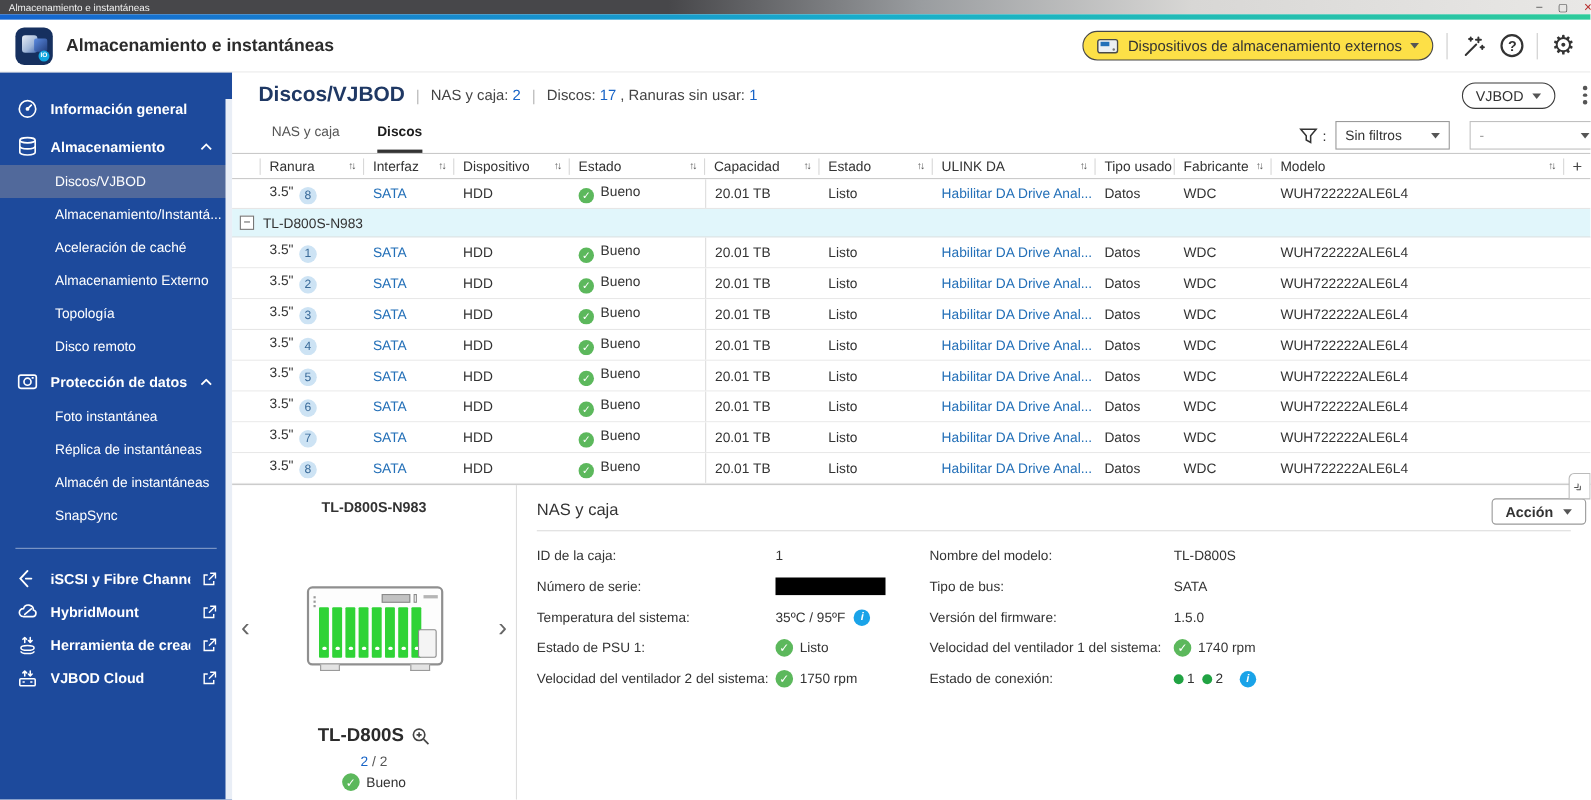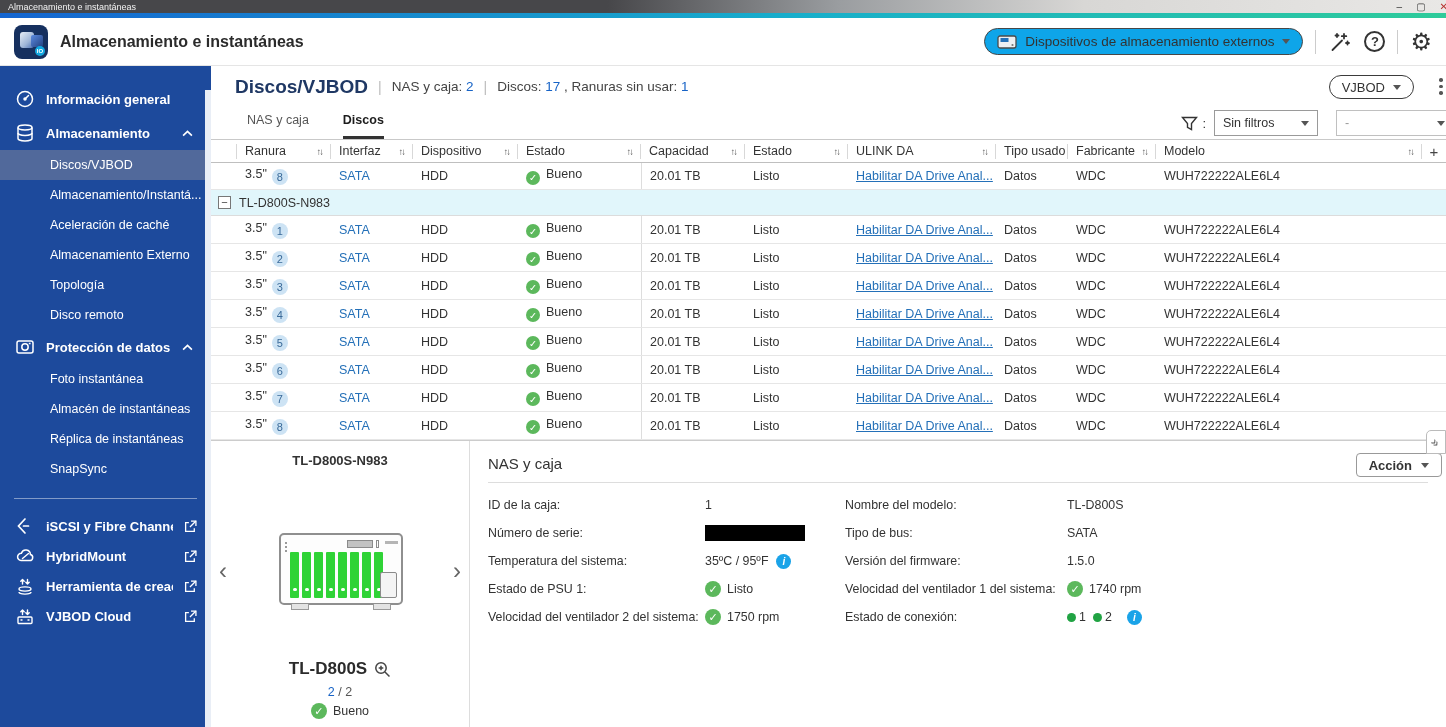--- a/index.html
+++ b/index.html
@@ -19,21 +19,21 @@
   
   .app-header { position:absolute; top:18px; left:0; right:0; height:48px; background:#fff;
     display:flex; align-items:center; padding:0 14px; border-bottom:1px solid #e5e5e5; }
   .app-icon { width:34px; height:34px; border-radius:8px; background:#16305f; position:relative; margin-right:12px; flex:none; }
   .app-icon .disk { position:absolute; left:6px; top:7px; width:14px; height:16px; background:linear-gradient(135deg,#e8eef6 0%,#9fb6d8 60%,#4a6fb3 100%); border-radius:3px; }
   .app-icon .cube { position:absolute; right:5px; top:10px; width:12px; height:12px; background:linear-gradient(135deg,#5b8ae0,#23407e); border-radius:2px; }
   .app-icon .badge10 { position:absolute; right:3px; bottom:3px; width:10px; height:10px; border-radius:50%; background:#12a7e0; color:#fff; font-size:6px; line-height:10px; text-align:center; font-weight:bold; }
   .app-title { font-size:16px; font-weight:bold; color:#2b2b2b; }
   .header-right { margin-left:auto; display:flex; align-items:center; gap:12px; }
   .pill-btn { display:flex; align-items:center; gap:8px; height:27px; border:1.6px solid #474747; border-radius:14px;
-    padding:0 12px; font-size:13.5px; color:#333; background:#0ea5e9; cursor:pointer; }
+    padding:0 12px; font-size:13.5px; color:#333; background:#fde047; cursor:pointer; }
   .caret { width:0; height:0; border-left:4.5px solid transparent; border-right:4.5px solid transparent; border-top:5.5px solid #555; display:inline-block; }
   .vsep { width:1px; height:24px; background:#ccc; }
   .hicon { width:24px; height:24px; display:flex; align-items:center; justify-content:center; color:#333; }
   .help-circle { width:21px; height:21px; border:2px solid #333; border-radius:50%; font-size:13px; font-weight:bold; display:flex; align-items:center; justify-content:center; color:#333; }
   .gear { font-size:24px; color:#333; line-height:1; }
 
   
   .body { position:absolute; top:66px; left:0; right:0; bottom:0; display:flex; }
 
   
@@ -83,21 +83,21 @@
   .th-plus { text-align:center; font-size:15px; color:#444; cursor:pointer; }
   [data-repeat] { display:contents; }
   .tr { display:grid; grid-template-columns:var(--cols); height:28px; align-items:center; border-bottom:1px solid #e6e6e6;
     font-size:12.5px; color:#333; cursor:pointer; background:#fff; }
   .tr.short { height:27px; }
   .td { padding-left:8px; white-space:nowrap; overflow:hidden; }
   .td.c-cap { border-left:1px solid #ddd; height:100%; display:flex; align-items:center; }
   .slot-badge { display:inline-flex; width:16px; height:16px; border-radius:50%; background:#cde3f4; color:#396a99;
     font-size:11px; align-items:center; justify-content:center; margin-left:5px; vertical-align:-3px; }
   .link-blue { color:#2470b8; }
-  .ulink { color:#2470b8; text-decoration:underline; }
+  .ulink { color:#2470b8; }
   .chk { display:inline-flex; width:14px; height:14px; border-radius:50%; background:#5cb85c; color:#fff; font-size:9.5px;
     align-items:center; justify-content:center; margin-right:6px; vertical-align:-3px; flex:none; }
   .group-row { height:26px; background:#e1f6fb; border-bottom:1px solid #dcdcdc; display:flex; align-items:center;
     font-size:12.5px; color:#333; padding-left:7px; gap:8px; }
   .expander { width:13px; height:13px; border:1px solid #777; background:#fff; font-size:11px; line-height:10px;
     text-align:center; color:#444; cursor:pointer; flex:none; }
   .scroll-corner { position:absolute; right:0; bottom:-14px; width:20px; height:24px; background:#fff;
     border:1px solid #bbb; border-radius:5px 0 0 0; display:flex; align-items:center; justify-content:center;
     color:#555; font-size:13px; cursor:pointer; z-index:3; }
   .scroll-corner span { transform:rotate(45deg); display:block; }
@@ -235,24 +235,24 @@
         </svg>
         <span class="lbl">Protección de datos</span>
         <svg class="chev" width="11" height="7" viewBox="0 0 10 6" fill="none" stroke="#fff" stroke-width="1.5">
             <path d="M1 5l4-4 4 4"></path>
           </svg>
       </div>
       <div class="nav-sub">
           <span>Foto instantánea</span>
         </div>
       <div class="nav-sub">
+          <span>Réplica de instantáneas</span>
+        </div>
+      <div class="nav-sub">
           <span>Almacén de instantáneas</span>
-        </div>
-      <div class="nav-sub">
-          <span>Réplica de instantáneas</span>
         </div>
       <div class="nav-sub">
           <span>SnapSync</span>
         </div>
       <div class="nav-divider"></div>
       <div class="nav-ext">
         <svg width="20" height="20" viewBox="0 0 20 20" fill="none" stroke="#fff" stroke-width="1.7" stroke-linecap="round">
           <path d="M10 3L3.5 10 10 17"></path>
             <path d="M8.5 10h5"></path>
         </svg>

